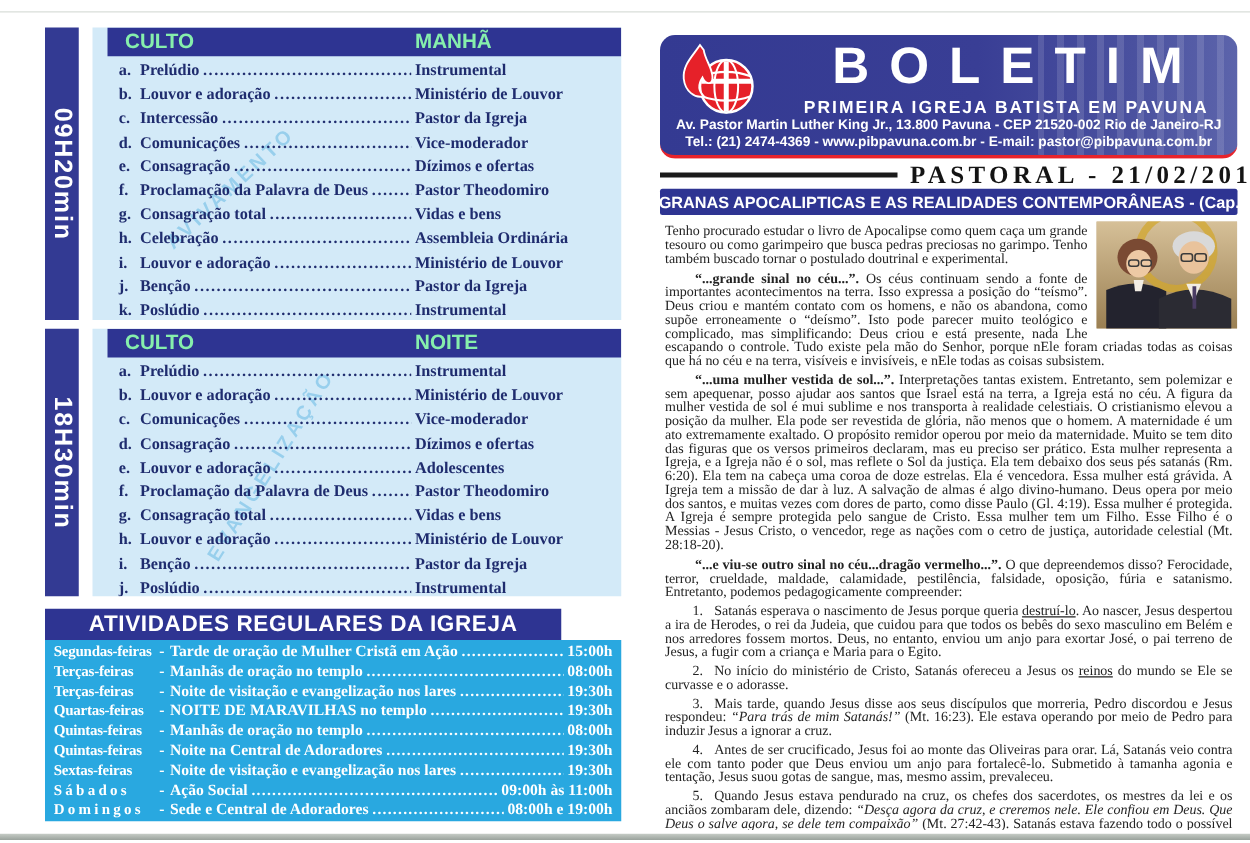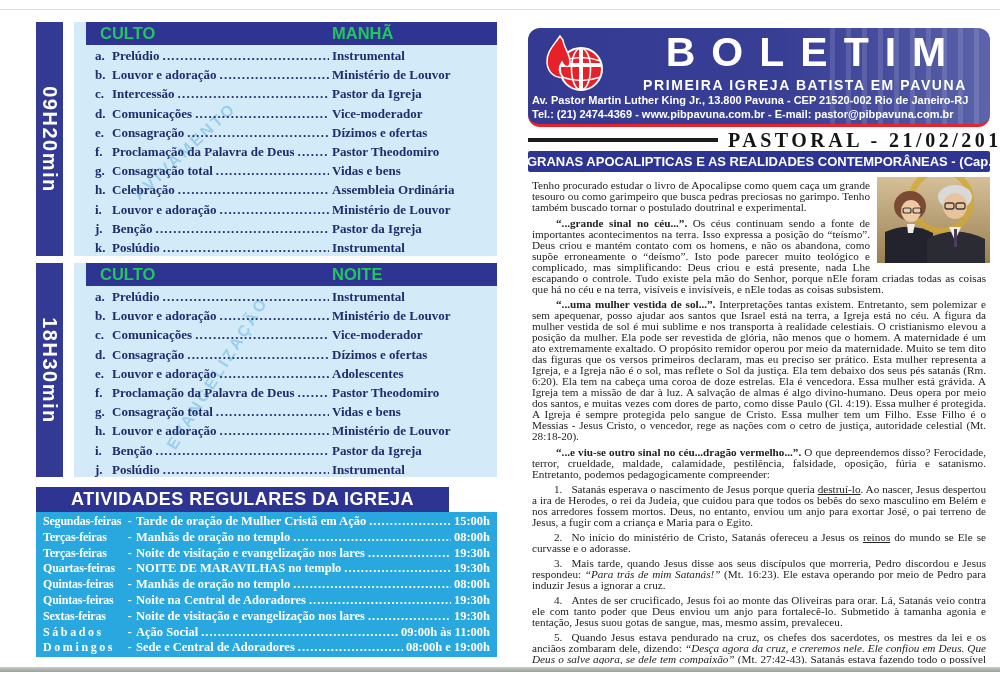--- a/index.html
+++ b/index.html
@@ -13,21 +13,21 @@
   .scan-top{left:0;top:9px;width:1000px;height:1px;background:#d9ded9;}
   .scan-bottom{left:0;top:667px;width:1000px;height:5px;background:linear-gradient(#c6ccc6,#9aa29c);}
 
   
   .vstrip{background:#333a93;display:flex;align-items:center;justify-content:center;}
   .vstrip .vtxt{
     transform:rotate(90deg);white-space:nowrap;color:#fff;font-weight:bold;
     font-size:20px;letter-spacing:1.5px;
   }
   .tbody{background:#d3eaf8;overflow:hidden;}
-  .thead{background:#2e3492;color:#22c55e;font-weight:bold;font-size:16.5px;line-height:23px;}
+  .thead{background:#2e3492;color:#86efac;font-weight:bold;font-size:16.5px;line-height:23px;}
   .thead .hleft{position:absolute;left:14px;top:0;}
   .thead .hright{position:absolute;left:246px;top:0;}
   .rows{position:absolute;left:0;width:100%;z-index:1;}
   .srow{
     display:flex;align-items:baseline;height:19.2px;padding-left:21px;
     font-family:"Liberation Serif","DejaVu Serif",serif;font-weight:bold;
     font-size:13px;color:#1f2c6e;line-height:19.2px;
   }
   .srow .letter{width:17px;flex:none;}
   .srow .item{white-space:nowrap;flex:none;}
@@ -67,21 +67,21 @@
   }
   .mh-logo{position:absolute;left:12px;top:4px;width:66px;height:66px;}
   .mh-title{
     position:absolute;left:96px;right:2px;top:1px;text-align:center;color:#fff;
     font-weight:bold;font-size:41px;letter-spacing:16px;margin-right:-16px;white-space:nowrap;
   }
   .mh-sub{
     position:absolute;left:96px;right:4px;top:49px;text-align:center;color:#fff;
     font-weight:bold;font-size:14px;letter-spacing:1.6px;white-space:nowrap;
   }
-  .mh-add{position:absolute;left:4px;right:4px;color:#fff;font-weight:bold;font-size:11px;white-space:nowrap;}
+  .mh-add{position:absolute;left:4px;right:4px;text-align:center;color:#fff;font-weight:bold;font-size:11px;white-space:nowrap;}
   .mh-add1{top:66px;} .mh-add2{top:80px;}
 
   
   .pastoral{left:528px;top:131px;width:462px;height:18px;display:flex;align-items:center;}
   .p-line{height:4px;background:#1b1b1b;}
   .p-line.l{width:190px;flex:none;}
   .p-line.r{flex:1;}
   .p-text{
     flex:none;margin:0 10px;font-family:Liberation Serif, serif;
     font-weight:bold;font-size:20px;letter-spacing:3.5px;color:#141414;white-space:nowrap;text-align:center;

